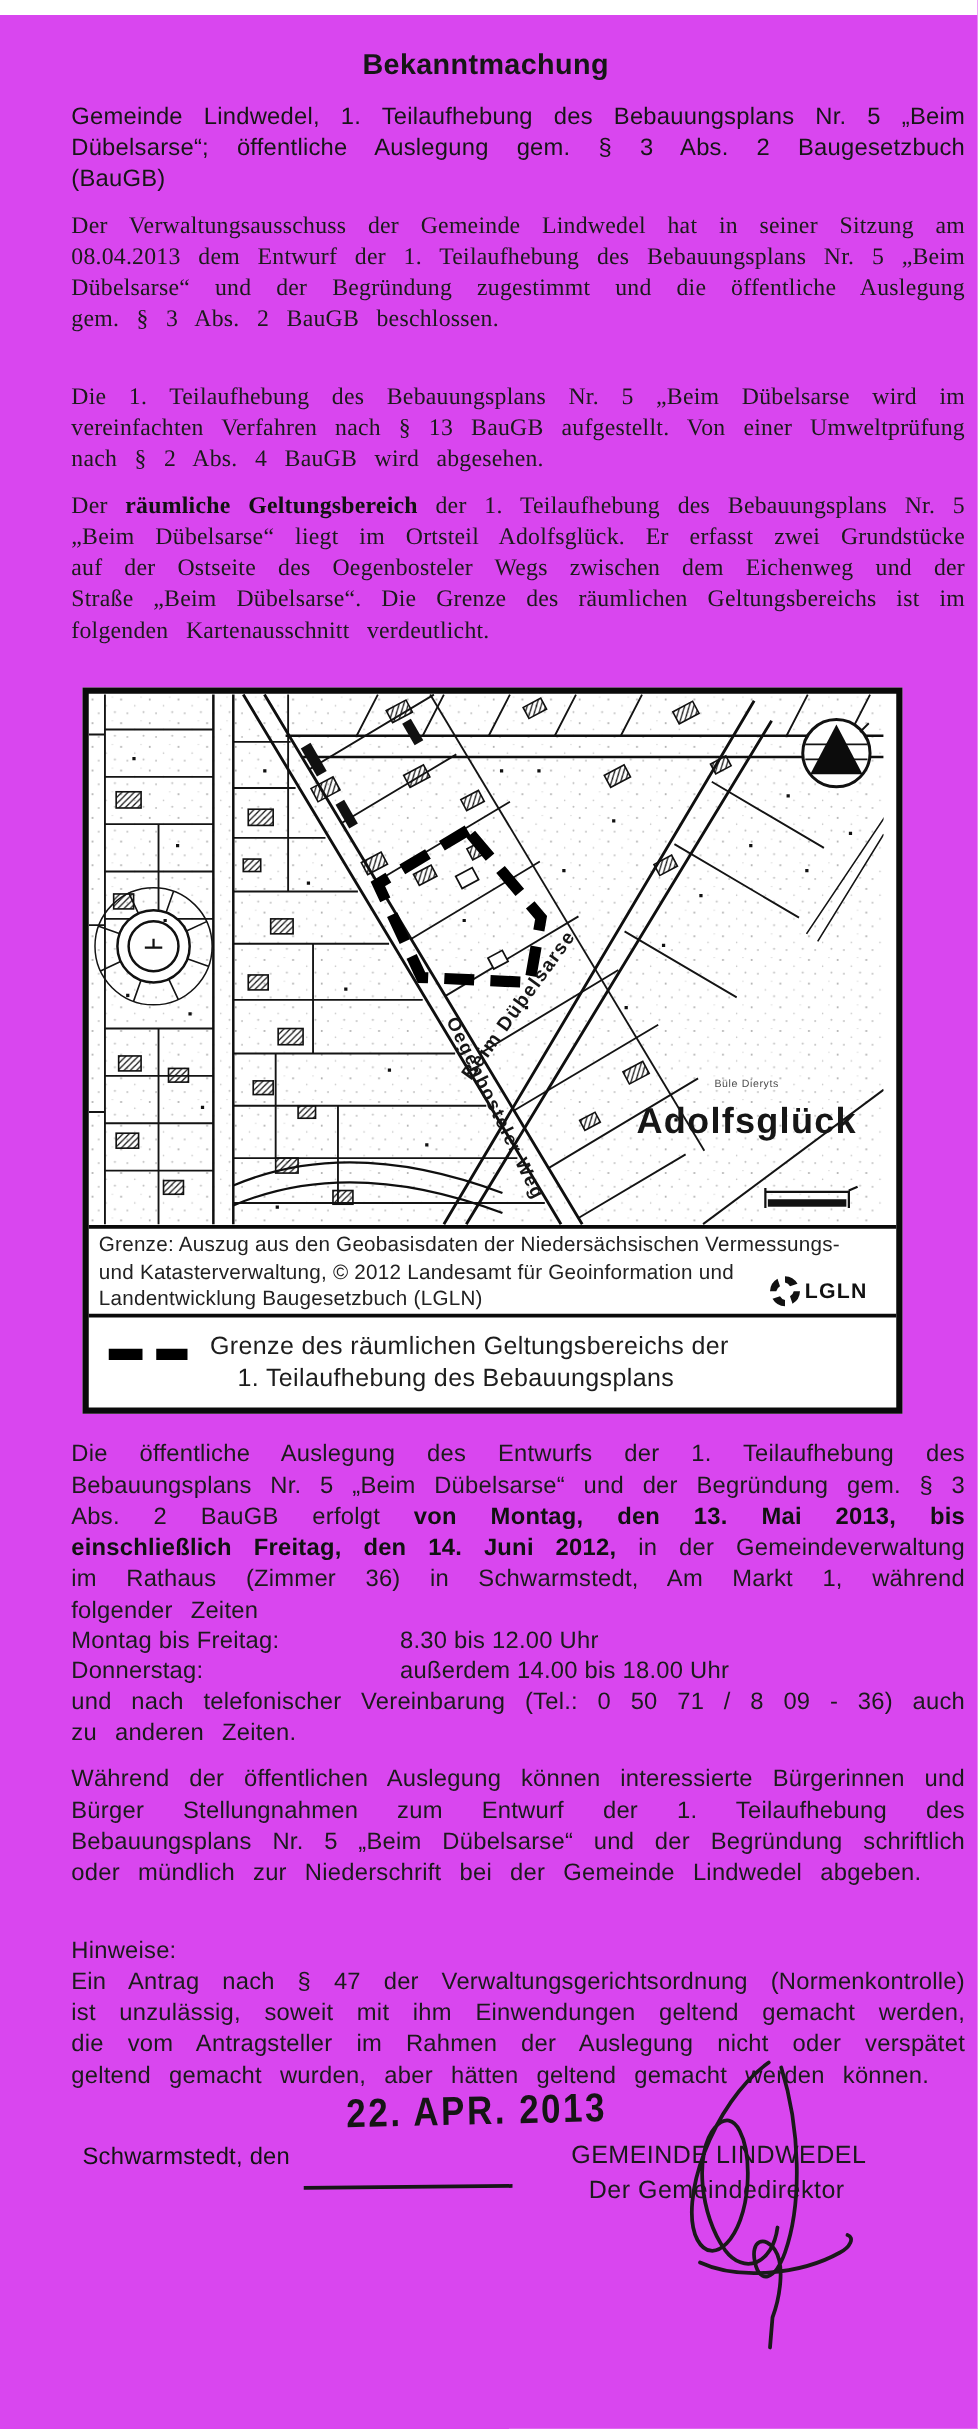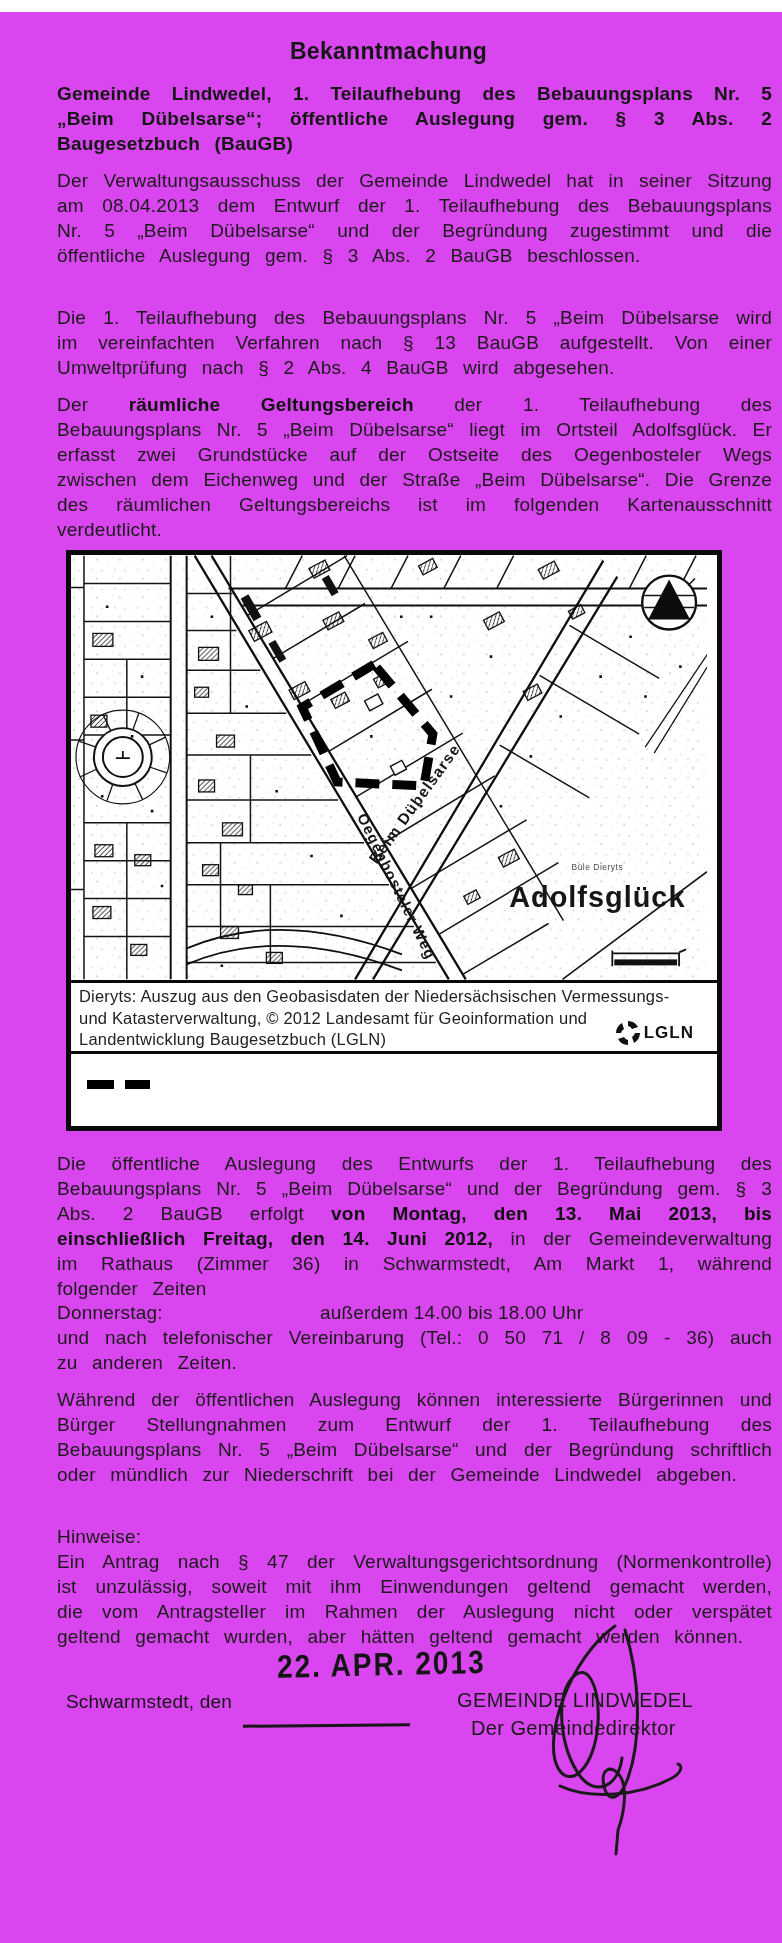--- a/index.html
+++ b/index.html
@@ -15,22 +15,22 @@
     margin-top:12px;
   }
   .title{
     font-size:23px;font-weight:bold;text-align:center;
     transform:translateX(-26px);letter-spacing:.3px;color:#161616;
   }
   p,.para{
     font-size:19px;line-height:25px;margin:0;
     text-align:justify;letter-spacing:.2px;word-spacing:9px;color:#1b1b1b;
   }
-  .heading{font-weight:bold;margin-top:16px;color:#161616;}
-  .mt{margin-top:12px;}
+  .heading{font-weight:normal;margin-top:16px;color:#161616;}
+  .mt{margin-top:12px;font-family:Liberation Serif, serif;}
   b{color:#111;}
   
   .mapfig{
     margin:8px 0 0 9px;width:646px;border:5px solid #0a0a0a;background:#fff;
   }
   .map-canvas{width:636px;height:425px;overflow:hidden;}
   .strip{border-top:3px solid #0a0a0a;position:relative;}
   .quelle{padding:3px 8px 4px 8px;height:61px;}
   .quelle .src div{font-size:16.5px;line-height:21.5px;letter-spacing:.2px;color:#222;}
   .lgln{position:absolute;right:23px;bottom:5px;display:flex;align-items:center;}
@@ -182,44 +182,52 @@
 
         <text x="528" y="352" text-anchor="middle" font-size="29" font-weight="bold" letter-spacing="1" fill="#161616">Adolfsglück</text>
         <text x="528" y="315" text-anchor="middle" font-size="8.5" letter-spacing=".5" fill="#2a2a2a" opacity=".85">Büle Dieryts</text>
         <text transform="translate(322,334) rotate(64)" text-anchor="middle" font-size="15" font-weight="bold" letter-spacing="1.2" fill="#161616">Oegenbosteler Weg</text>
         <text transform="translate(349,252) rotate(-54)" text-anchor="middle" font-size="15.5" font-weight="bold" letter-spacing="1.2" fill="#161616">Beim Dübelsarse</text>
       </svg>
     </div>
 
     <div class="strip quelle">
       <div class="src">
-        <div>Dieryts: Auszug aus den Geobasisdaten der Niedersächsischen Vermessungs-</div>
+        <div>Grenze: Auszug aus den Geobasisdaten der Niedersächsischen Vermessungs-</div>
         <div>und Katasterverwaltung, © 2012 Landesamt für Geoinformation und</div>
         <div>Landentwicklung Baugesetzbuch (LGLN)</div>
       </div>
       <div class="lgln">
         <svg width="26" height="26" viewBox="0 0 26 26">
           <g fill="#111">
             <path id="bl" d="M13,1 a12,12 0 0 1 10,6 l-6,2 a6,6 0 0 0 -4,-3 z"></path>
             <use href="#bl" transform="rotate(90 13 13)"></use>
             <use href="#bl" transform="rotate(180 13 13)"></use>
             <use href="#bl" transform="rotate(270 13 13)"></use>
           </g>
         </svg>
         <span class="lglntxt">LGLN</span>
       </div>
     </div>
 
     <div class="strip legend">
       <div class="dashsym"><i class="d1"></i><i class="d2"></i></div>
+      <div class="legtxt">
+        <div>Grenze des räumlichen Geltungsbereichs der</div>
+        <div class="l2">1. Teilaufhebung des Bebauungsplans</div>
+      </div>
     </div>
   </figure>
 
   <p class="para" style="margin-top:20px;min-height:150px;"><span>Die öffentliche Auslegung des Entwurfs der 1. Teilaufhebung des Bebauungsplans Nr. 5 „Beim Dübelsarse“ und der Begründung gem. § 3 Abs. 2 BauGB erfolgt </span><b>von Montag, den 13. Mai 2013, bis einschließlich Freitag, den 14. Juni 2012,</b><span> in der Gemeindeverwaltung im Rathaus (Zimmer 36) in Schwarmstedt, Am Markt 1, während folgender Zeiten</span></p>
 
+  <div class="hours">
+    <span class="hl">Montag bis Freitag:</span>
+    <span>8.30 bis 12.00 Uhr</span>
+  </div>
   <div class="hours">
     <span class="hl">Donnerstag:</span>
     <span>außerdem 14.00 bis 18.00 Uhr</span>
   </div>
   <p class="para" style="min-height:50px;">und nach telefonischer Vereinbarung (Tel.: 0 50 71 / 8 09 - 36) auch zu anderen Zeiten.</p>
 
   <p class="para" style="margin-top:12px;min-height:125px;">Während der öffentlichen Auslegung können interessierte Bürgerinnen und Bürger Stellungnahmen zum Entwurf der 1. Teilaufhebung des Bebauungsplans Nr. 5 „Beim Dübelsarse“ und der Begründung schriftlich oder mündlich zur Niederschrift bei der Gemeinde Lindwedel abgeben.</p>
 
   <p class="para" style="margin-top:12px;">Hinweise:</p>
   <p class="para" style="min-height:114px;">Ein Antrag nach § 47 der Verwaltungsgerichtsordnung (Normenkontrolle) ist unzulässig, soweit mit ihm Einwendungen geltend gemacht werden, die vom Antragsteller im Rahmen der Auslegung nicht oder verspätet geltend gemacht wurden, aber hätten geltend gemacht werden können.</p>

